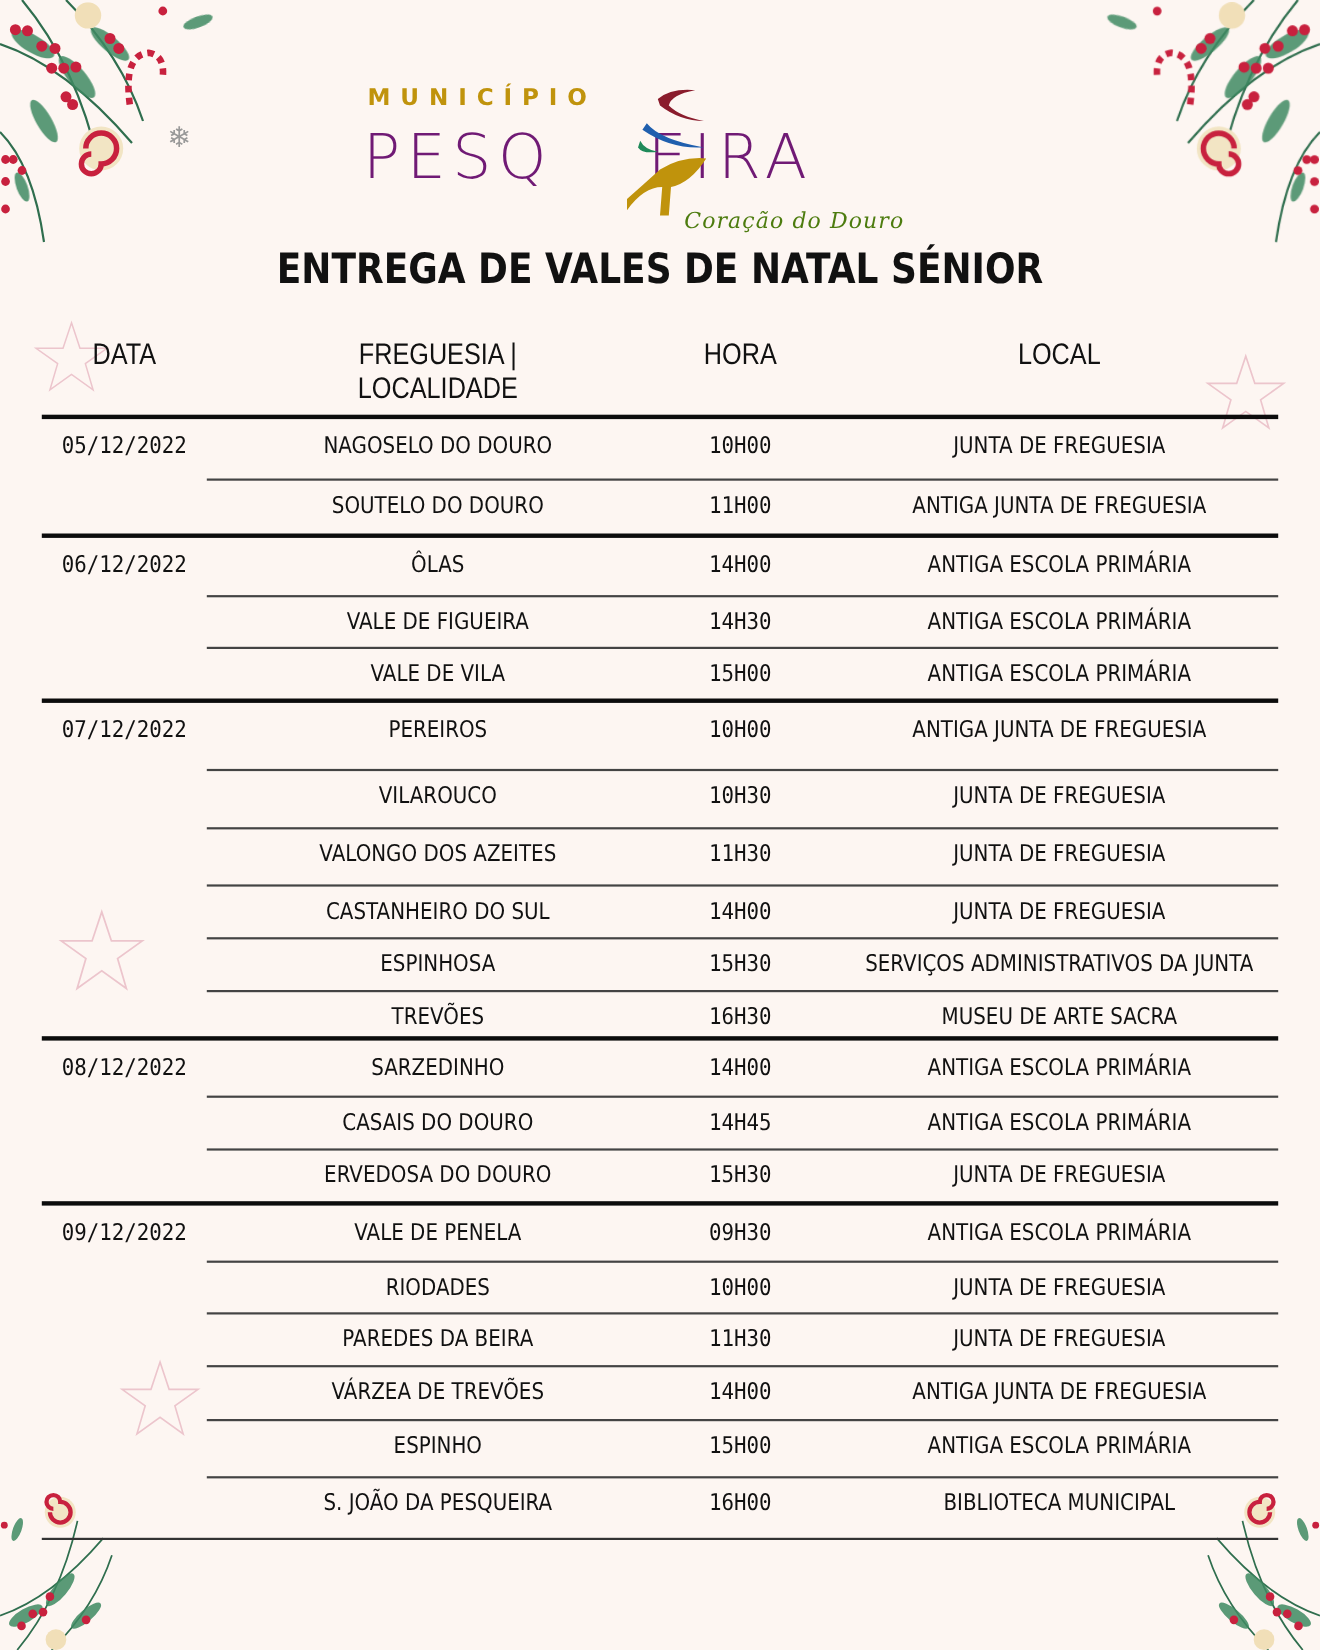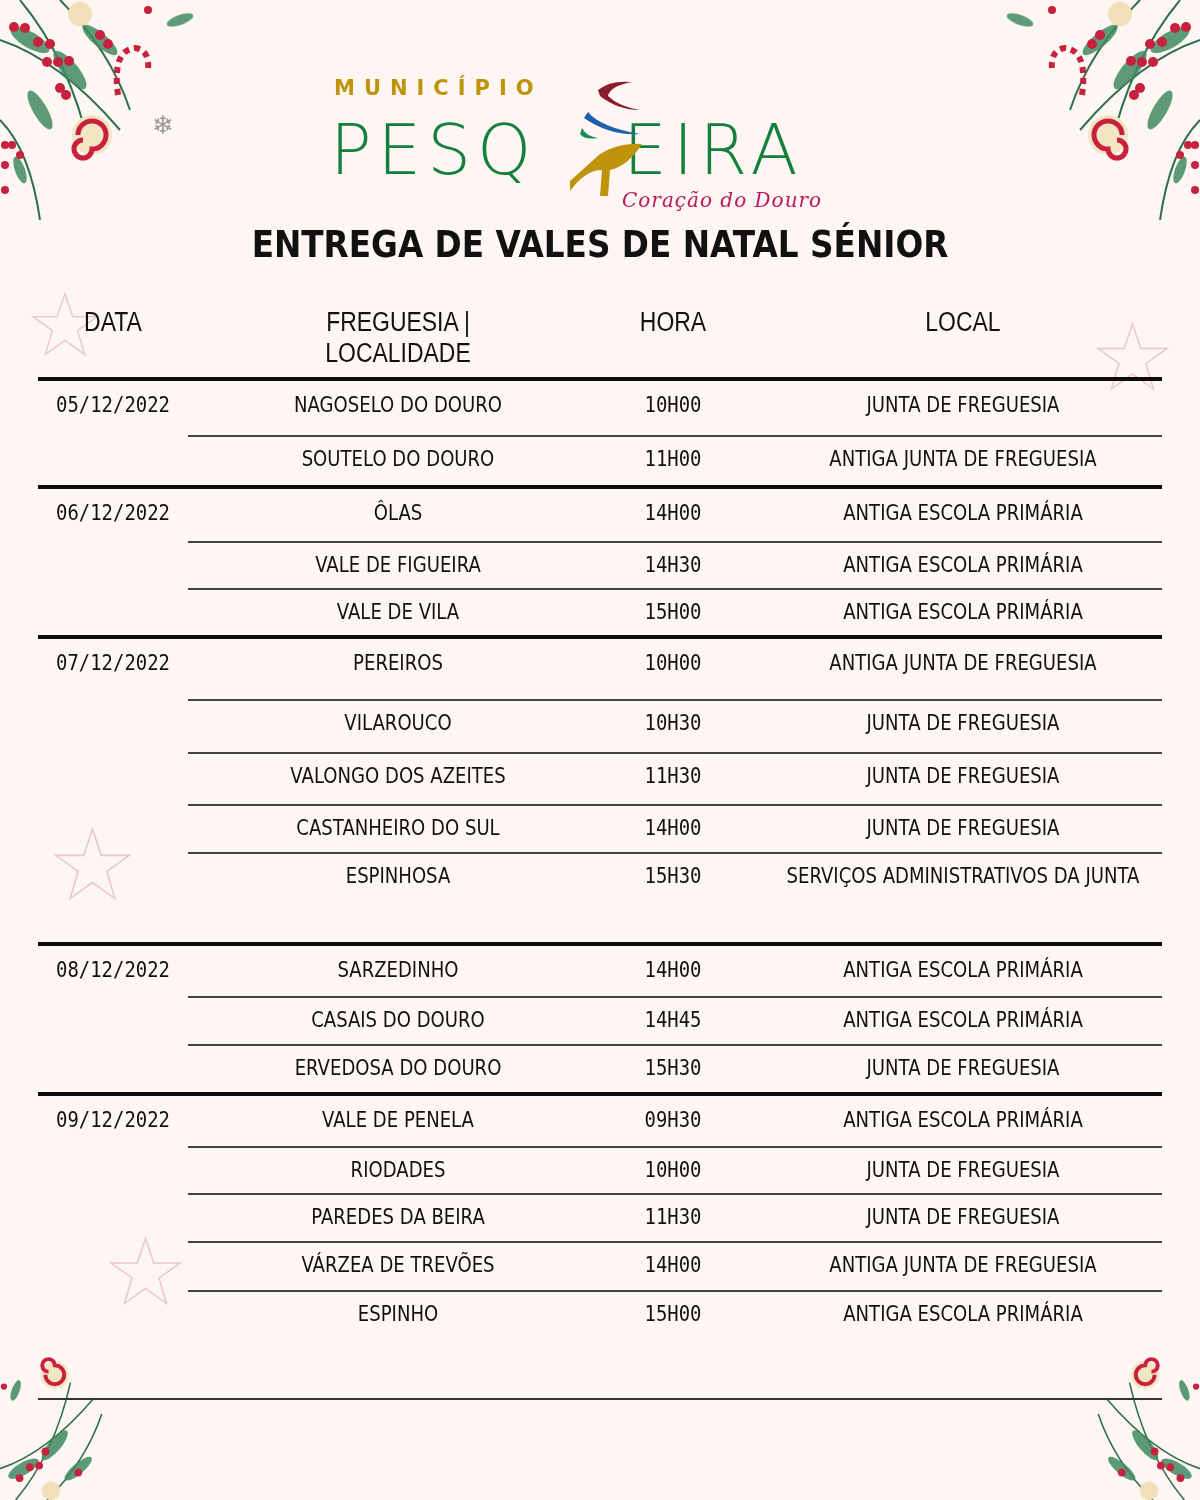--- a/index.html
+++ b/index.html
@@ -21,29 +21,29 @@
 
   .logo { position:absolute; left:330px; top:38px; width:540px; height:160px;margin-top:34px; }
   .logo .muni {
     position:absolute; left:4px; top:4px;
     font-family:"DejaVu Sans", sans-serif; font-weight:bold;
     font-size:21px; letter-spacing:9px; color:#c0930c;
   }
   .logo .brand {
     position:absolute; left:0; top:44px;
     font-family:"DejaVu Sans", sans-serif; font-weight:300;
-    font-size:69px; letter-spacing:6px; color:#15803d; line-height:1;
+    font-size:56px; letter-spacing:6px; color:#701a75; line-height:1;
     -webkit-text-stroke:0px;
   }
   .logo .brand span { display:inline-block; }
   .logo .emblem { position:absolute; left:240px; top:0; width:90px; height:130px; }
   .logo .tagline {
     position:absolute; left:292px; top:116px;
     font-family:"DejaVu Serif", serif; font-style:italic;
-    font-size:20px; color:#be185d; letter-spacing:1px;
+    font-size:20px; color:#4d7c0f; letter-spacing:1px;
   }
 
   .title {
     position:absolute; left:0; top:222px; width:1200px; text-align:center;
     font-family:"DejaVu Sans", sans-serif; font-weight:bold;
     font-size:38px; letter-spacing:0px; transform:scaleX(.86);
     color:#111;
   }
 
   .head-row { position:absolute; top:307px; left:38px; width:1124px; height:40px;
@@ -299,20 +299,25 @@
     <div class="row" style="height:48px">
       <div class="cell c-freg">CASTANHEIRO DO SUL</div>
       <div class="cell c-hora">14H00</div>
       <div class="cell c-local">JUNTA DE FREGUESIA</div>
     </div>
     <div class="row" style="height:48px">
       <div class="cell c-freg">ESPINHOSA</div>
       <div class="cell c-hora">15H30</div>
       <div class="cell c-local">SERVIÇOS ADMINISTRATIVOS DA JUNTA</div>
     </div>
+    <div class="row" style="height:50px">
+      <div class="cell c-freg">TREVÕES</div>
+      <div class="cell c-hora">16H30</div>
+      <div class="cell c-local">MUSEU DE ARTE SACRA</div>
+    </div>
   </div>
 
   <div class="group" style="height:146px">
     <div class="row" style="height:50px">
       <div class="cell c-date">08/12/2022</div>
       <div class="cell c-freg">SARZEDINHO</div>
       <div class="cell c-hora">14H00</div>
       <div class="cell c-local">ANTIGA ESCOLA PRIMÁRIA</div>
     </div>
     <div class="row" style="height:48px">
@@ -347,15 +352,20 @@
     <div class="row" style="height:49px">
       <div class="cell c-freg">VÁRZEA DE TREVÕES</div>
       <div class="cell c-hora">14H00</div>
       <div class="cell c-local">ANTIGA JUNTA DE FREGUESIA</div>
     </div>
     <div class="row" style="height:52px">
       <div class="cell c-freg">ESPINHO</div>
       <div class="cell c-hora">15H00</div>
       <div class="cell c-local">ANTIGA ESCOLA PRIMÁRIA</div>
     </div>
+    <div class="row" style="height:53px">
+      <div class="cell c-freg">S. JOÃO DA PESQUEIRA</div>
+      <div class="cell c-hora">16H00</div>
+      <div class="cell c-local">BIBLIOTECA MUNICIPAL</div>
+    </div>
   </div>
 
 </div>
 
 </body></html>

